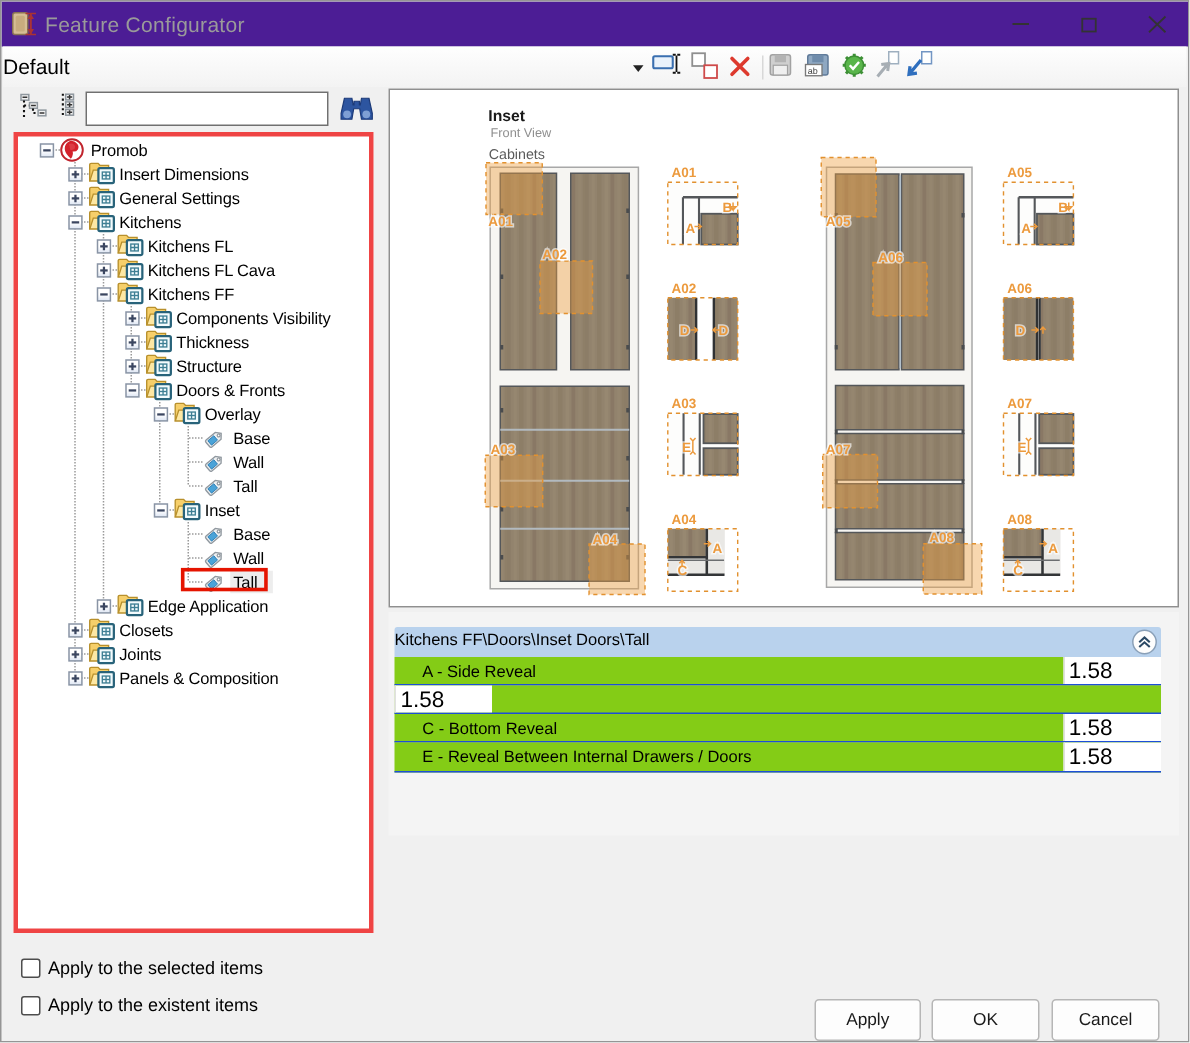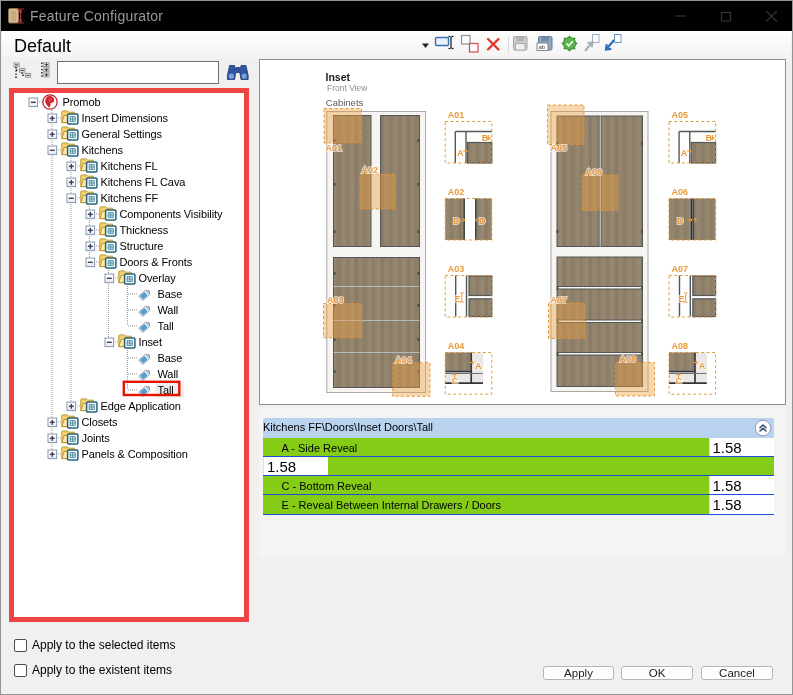--- a/index.html
+++ b/index.html
@@ -1,31 +1,31 @@
 <!DOCTYPE html>
 <html><head><meta charset="utf-8"><style>
 *{margin:0;padding:0;box-sizing:border-box}
 body{font-family:"Liberation Sans",sans-serif;background:#fff}
 #win{position:relative;width:793px;height:695px;background:#f0f0f0;border:1px solid #959595;overflow:hidden}
-#title{position:absolute;left:0;top:0;width:100%;height:30px;background:#000000}
+#title{position:absolute;left:0;top:0;width:100%;height:30px;background:#4c1d95}
 #title .cap{position:absolute;left:29px;top:7px;font-size:14px;color:#9a9a9a;letter-spacing:0.2px}
 #tbar{position:absolute;left:1px;top:30px;width:789px;height:27px;background:linear-gradient(#fefefe,#f3f3f3)}
-#combo{position:absolute;left:12px;top:5px;font-size:18px;color:#000}
+#combo{position:absolute;left:0px;top:5px;font-size:14px;color:#000}
 #srch{position:absolute;left:56px;top:60px;width:162px;height:23px;background:#fff;border:1px solid #707070}
-#treebox{position:absolute;left:8px;top:87px;width:240px;height:534px;background:#fff;border:5px solid #ef4444}
+#treebox{position:absolute;left:8px;top:87px;width:240px;height:534px;background:#fff;border:3px solid #ef4444}
 #pvbox{position:absolute;left:258px;top:58px;width:527px;height:346px;background:#fff;border:1px solid #8f8f8f}
 #tblbg{position:absolute;left:258px;top:407px;width:527px;height:149px;background:#f4f4f4}
 #tbl{position:absolute;left:262px;top:417px;width:511px}
 #thead{height:19.5px;background:#b9d2ed;border-radius:2px 2px 0 0;font-size:11px;color:#000;line-height:19px;}
 .trow{height:19.3px;display:flex;border-bottom:1px solid #1d4ed8;background:#84cc16}
 .tl{width:445.5px;font-size:11px;line-height:20px;padding-left:18.5px;color:#000}
 .tv{width:65px;background:#fff;font-size:15px;line-height:20px;padding-left:3px;border-left:1px solid #e0e0e0}
 .cbx{position:absolute;left:13px;width:12.5px;height:12.5px;background:#fff;border:1px solid #4d4d4d;border-radius:2px}
 .cbt{position:absolute;left:31px;font-size:12px;color:#000}
-button{position:absolute;top:665px;height:14px;background:#fdfdfd;border:1px solid #b6b6b6;border-radius:3px;font-family:"Liberation Sans",sans-serif;font-size:11.5px;color:#1a1a1a}
+button{position:absolute;top:665px;height:28px;background:#fdfdfd;border:1px solid #b6b6b6;border-radius:3px;font-family:"Liberation Sans",sans-serif;font-size:11.5px;color:#1a1a1a}
 </style></head><body>
 <div id="win">
   <div id="title">
     <svg width="30" height="30" style="position:absolute;left:0;top:0">
       <rect x="7.5" y="7.5" width="10" height="14.5" rx="1.5" fill="#d6bd94" stroke="#8a7354"></rect>
       <rect x="9.5" y="9.5" width="6" height="10.5" rx="1" fill="#c8ab7e" stroke="none"></rect>
       <line x1="16" y1="8" x2="23" y2="8" stroke="#a33" stroke-width="1"></line>
       <line x1="16" y1="22" x2="23" y2="22" stroke="#a33" stroke-width="1"></line>
       <line x1="19.5" y1="8" x2="19.5" y2="22" stroke="#a33" stroke-width="1.4"></line>
       <path d="M19.5 8 l-2.2 3.6 h4.4 Z" fill="#a33"></path>

